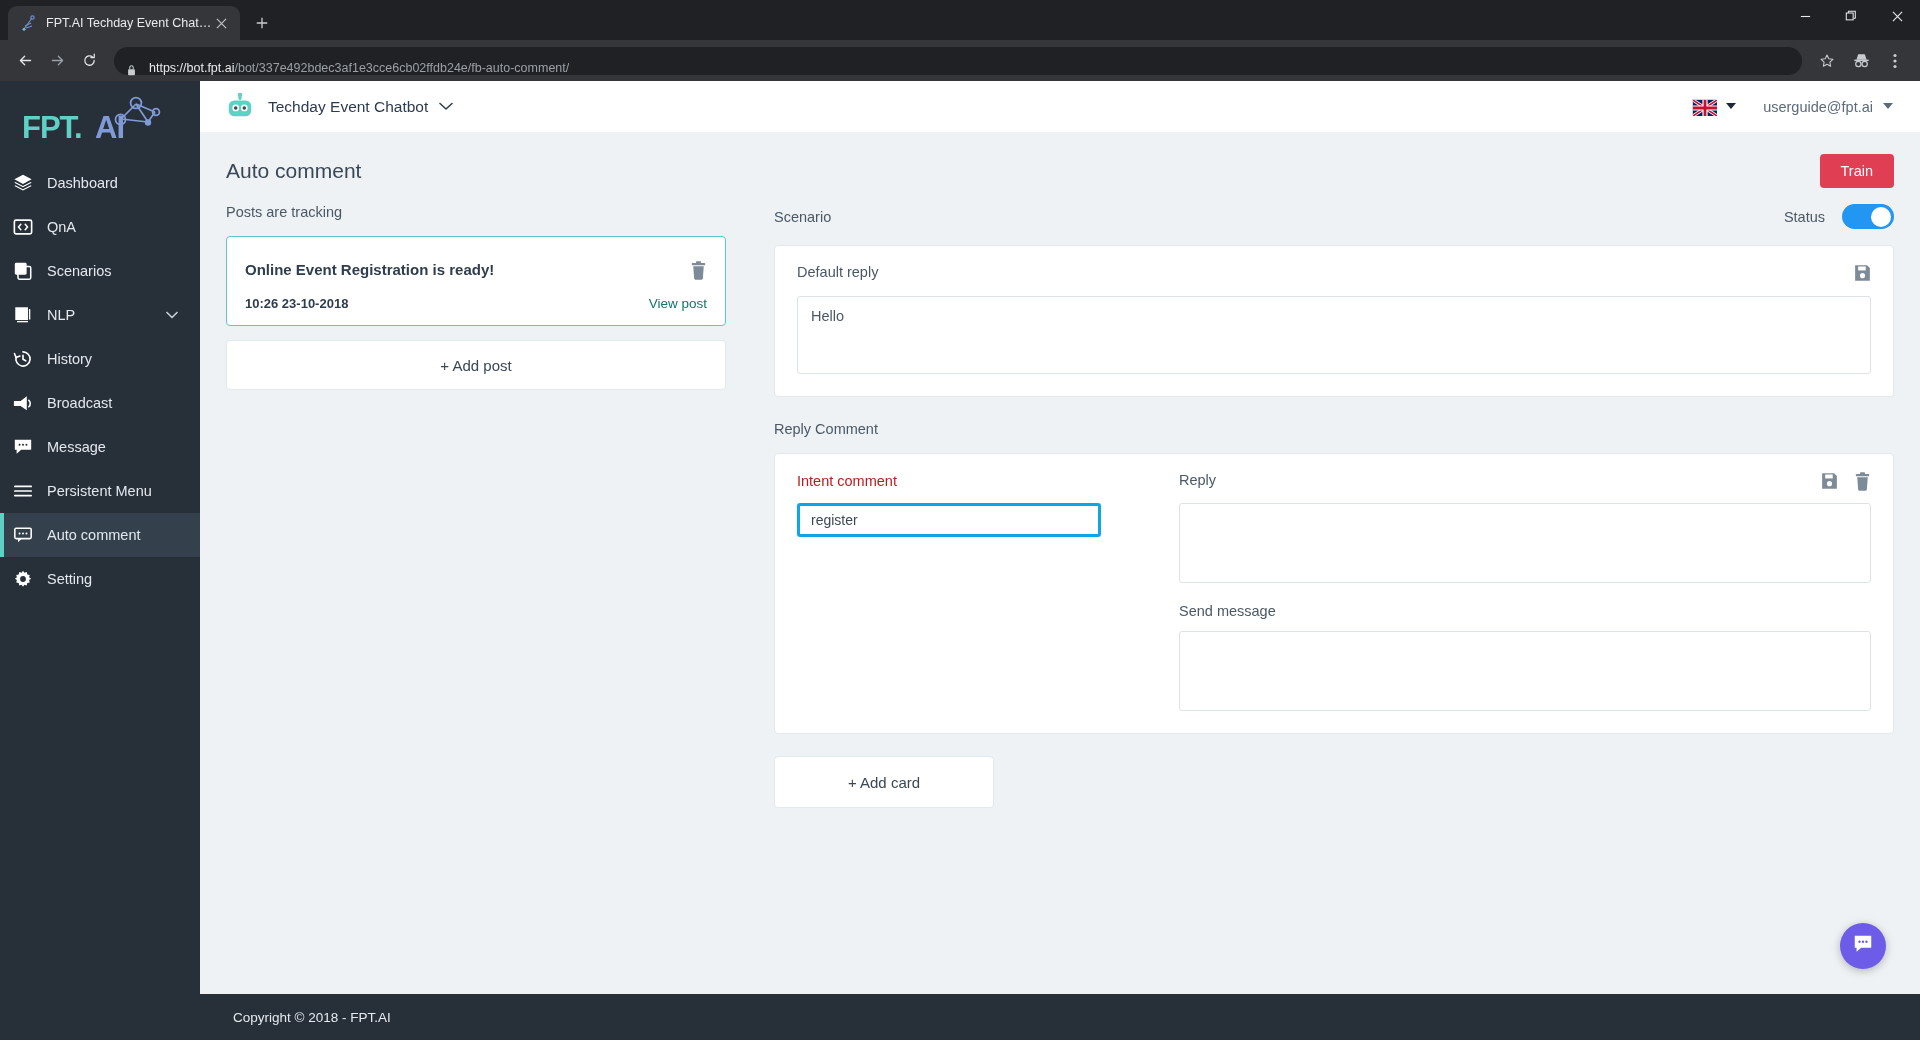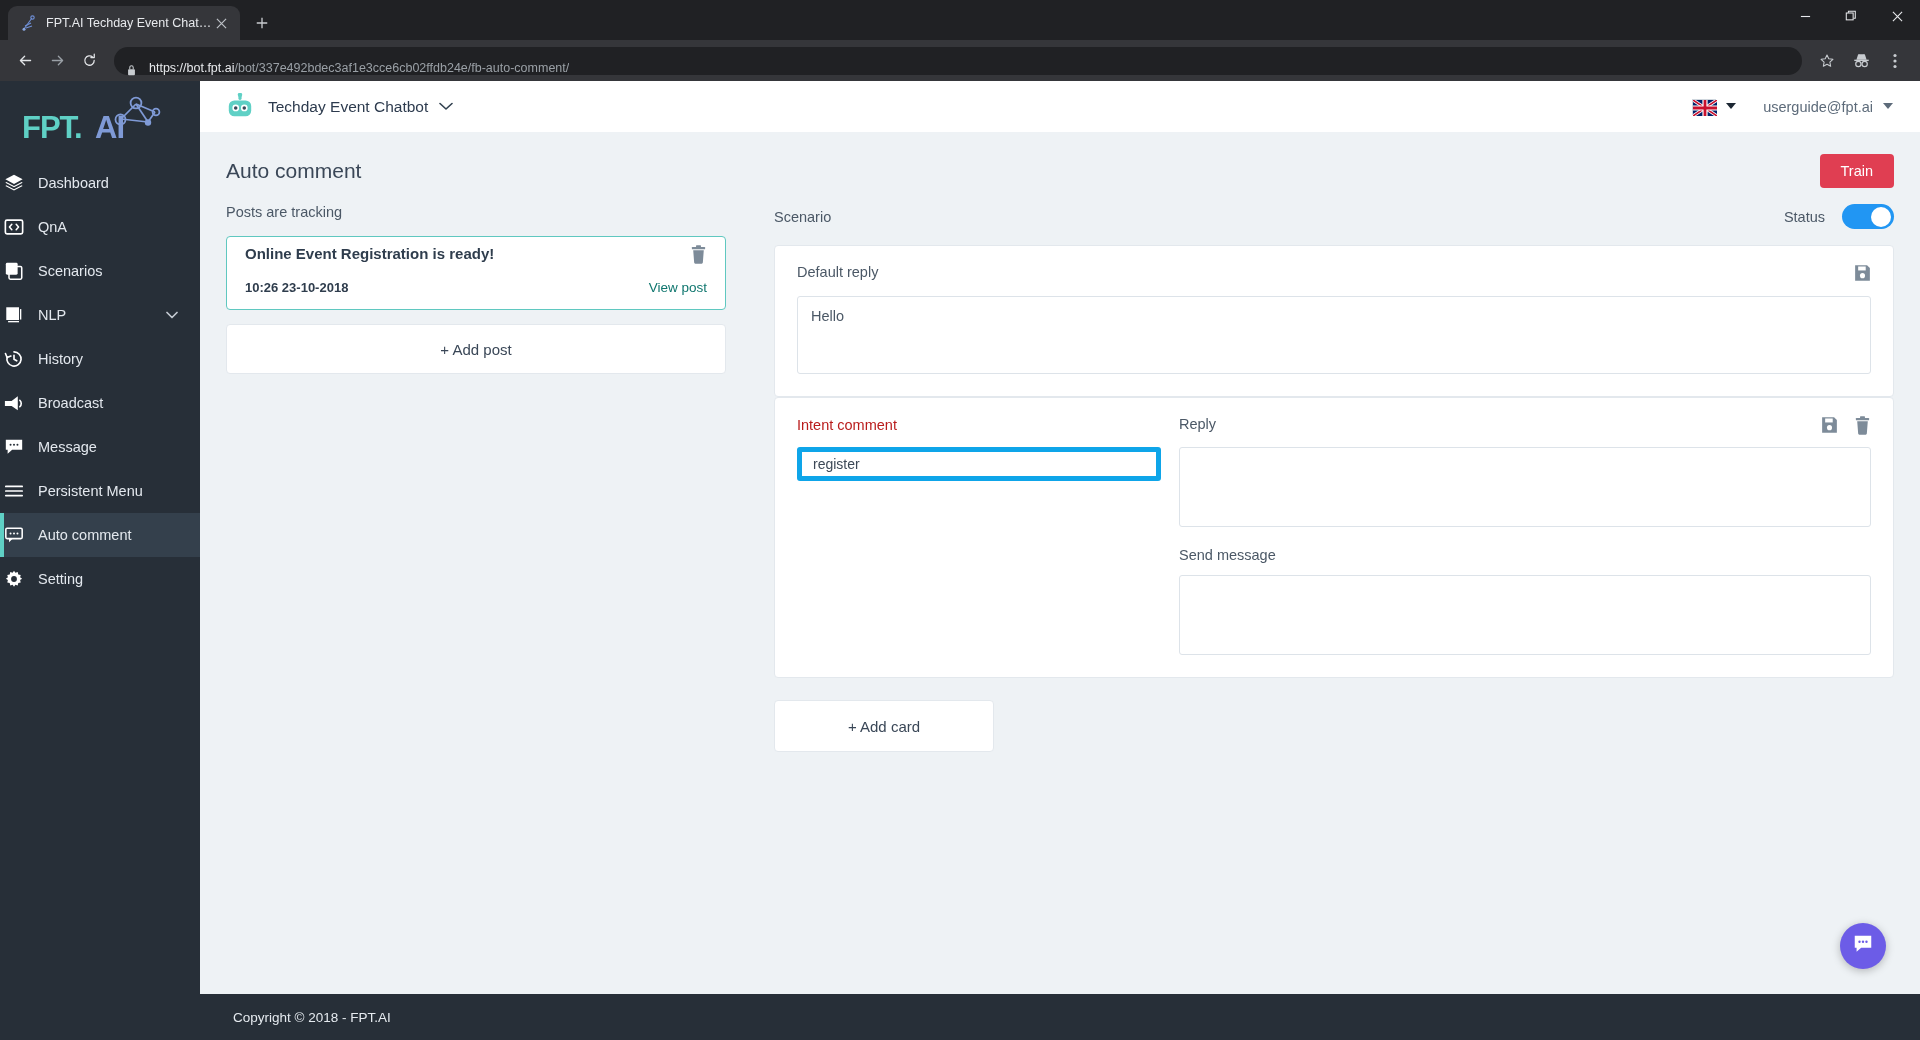--- a/index.html
+++ b/index.html
@@ -66,21 +66,21 @@
   .viewport { flex: 1; display: flex; background: #eef2f5; min-height: 0; }
 
   
   .sidebar {
     width: 200px; background: #272f38; flex: none; display: flex;
     flex-direction: column; color: #dfe4ea;
   }
   .logo-wrap { height: 80px; display: flex; align-items: center; padding-left: 16px; }
   .nav { display: flex; flex-direction: column; }
   .nav-item {
-    height: 44px; display: flex; align-items: center; padding-left: 3px;
+    height: 44px; display: flex; align-items: center; padding-left: 12px;
     font-size: 14.5px; color: #e3e8ee; position: relative; gap: 14px;
   }
   .nav-item.active { background: #34404c; }
   .nav-item.active::before {
     content: ""; position: absolute; left: 0; top: 0; bottom: 0; width: 4px;
     background: #5fd0c5;
   }
   .nav-ic {
     width: 21px; height: 21px; flex: none; display: flex;
     align-items: center; justify-content: center; color: #fff;
@@ -120,21 +120,21 @@
 
   .cols { display: flex; gap: 48px; }
   .leftcol { width: 500px; flex: none; }
   .rightcol { flex: 1; min-width: 0; }
 
   .section-label { font-size: 14.5px; color: #4b5866; margin-bottom: 16px; }
   .section-label.sc { margin-bottom: 17px; }
 
   .post-card {
     background: #fff; border: 1.5px solid #5fc8c0; border-radius: 4px;
-    padding: 8px 18px 14px 18px;
+    padding: 24px 18px 14px 18px;
   }
   .post-row1 { display: flex; align-items: flex-start; }
   .post-title { font-size: 15px; color: #2f3d4d; font-weight: bold; flex: 1; }
   .trash { width: 17px; height: 19px; flex: none; color: #7d8b99; }
   .post-row2 { display: flex; align-items: flex-end; margin-top: 16px; }
   .post-time { font-size: 13px; color: #2f3d4d; font-weight: bold; flex: 1; }
   .viewpost { font-size: 13.5px; color: #0f766e; }
 
   .add-post, .add-card {
     background: #fff; border: 1px solid #e3e8ed; border-radius: 4px;
@@ -173,21 +173,21 @@
   }
   .ta.default-reply { height: 78px; }
   .ta.reply { height: 80px; margin-top: 12px; }
   .ta.sendmsg { height: 80px; margin-top: 12px; }
 
   .card-grid { display: flex; gap: 32px; }
   .card-left { width: 350px; flex: none; }
   .card-right { flex: 1; min-width: 0; }
   .field-label { font-size: 14.5px; color: #b91c1c; }
   .text-input {
-    width: 364px; height: 34px; border: 5px solid #0ea5e9; border-radius: 3px;
+    width: 304px; height: 34px; border: 3px solid #0ea5e9; border-radius: 3px;
     font-family: inherit; font-size: 14px; color: #3c4856; padding: 0 11px;
     margin-top: 13px; display: block; background: #fff;
   }
   .sub-label { font-size: 14.5px; color: #4b5866; margin-top: 20px; display: block; }
 
   
   .footer {
     height: 46px; background: #272f38; display: flex; align-items: center;
     padding-left: 33px; flex: none; color: #e5eaef; font-size: 13.5px;
   }
@@ -531,20 +531,21 @@
                     <svg viewBox="0 0 18 19" width="17" height="18">
                       <path d="M1.2 1.2 h12.6 l3 3 v13.6 h-15.6 Z" fill="#7d8b99"></path>
                       <rect x="4.4" y="2.6" width="8" height="4.2" fill="#fff"></rect>
                       <circle cx="9" cy="12.3" r="2.7" fill="#fff"></circle>
                     </svg>
                   </span>
                 </div>
                 <textarea class="ta default-reply" placeholder="" style="">Hello</textarea>
               </div>
 
+              <div class="section-label" style="margin-top:24px">Reply Comment</div>
 
               <div class="panel">
                 <div class="card-grid">
                   <div class="card-left">
                     <span class="field-label">Intent comment</span>
                     <input class="text-input" value="register" style="">
                   </div>
                   <div class="card-right">
                     <div class="panel-head">
                       <span class="panel-label">Reply</span>

